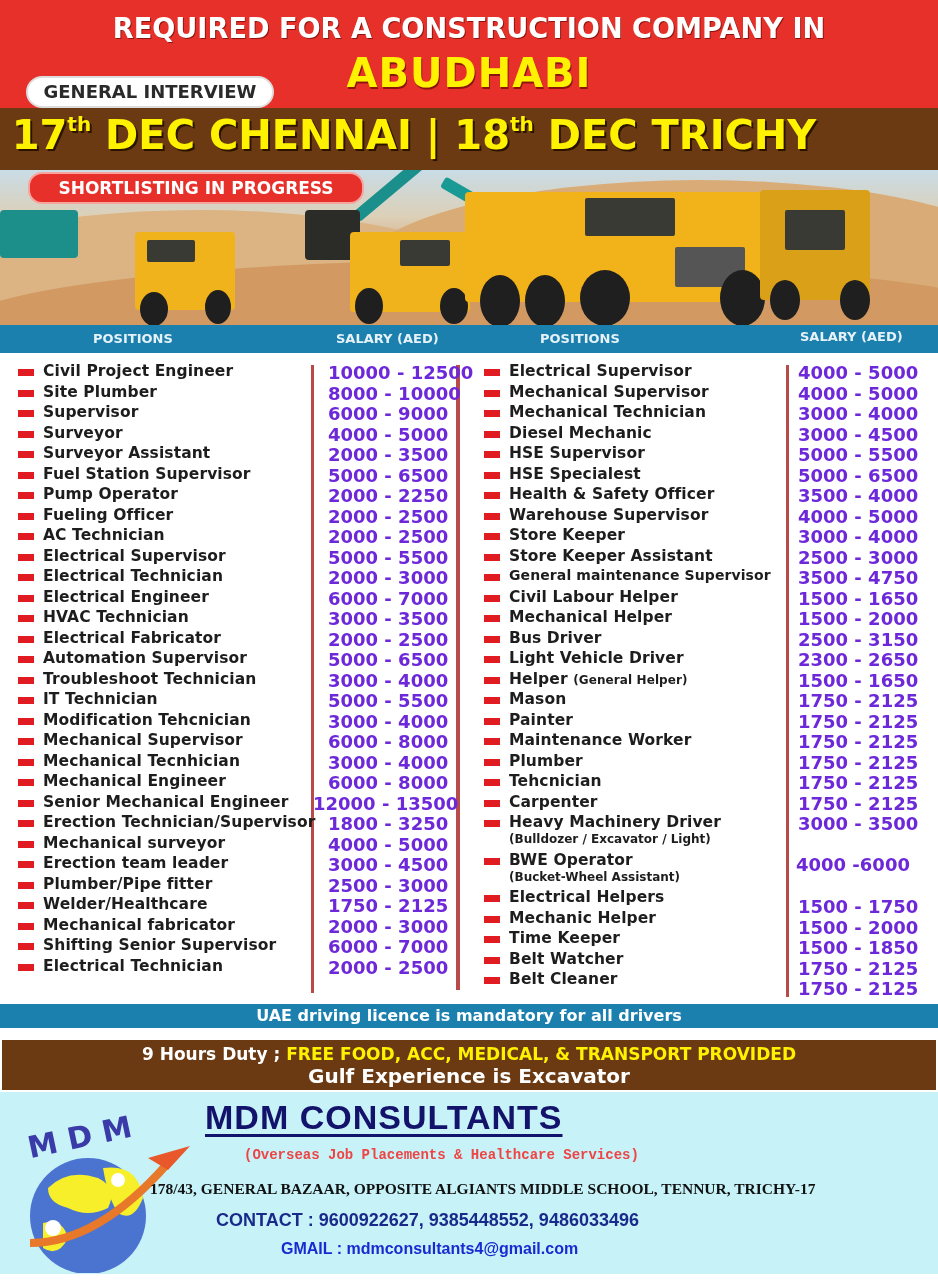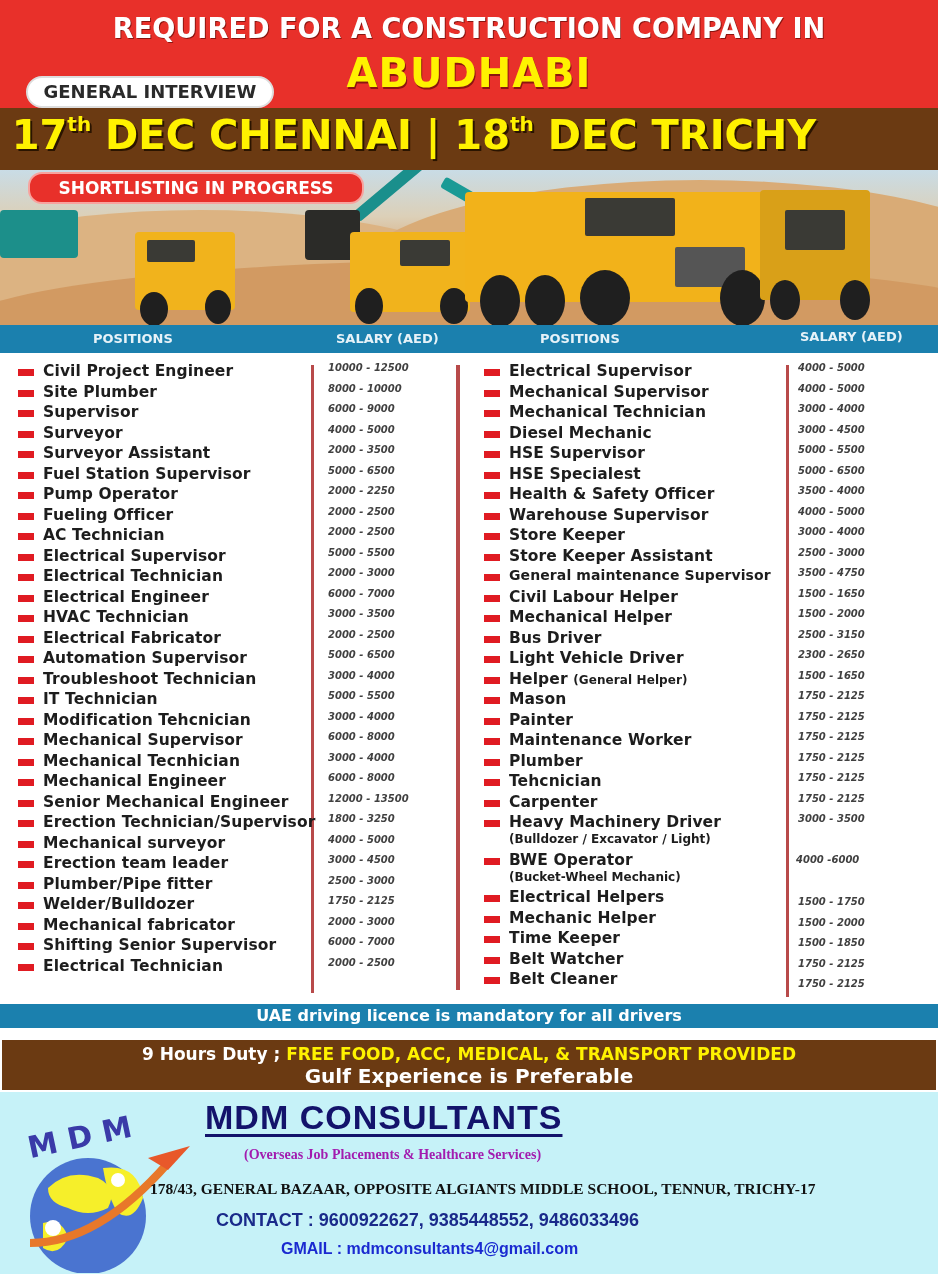--- a/index.html
+++ b/index.html
@@ -37,41 +37,41 @@
   .tbl-bar { position: absolute; left: 0; top: 325px; width: 938px; height: 28px; background: #1b80ae; }
   .tbl-h { position: absolute; top: 331px; font-weight: bold; font-size: 13px; color: #e6f2f8; }
 
   
   .col { position: absolute; top: 362px; }
   .row { position: absolute; left: 0; height: 20px; white-space: nowrap; }
   .bullet { position: absolute; left: 0; top: 7px; width: 16px; height: 7px; background: #e01b22; }
   .pos { position: absolute; left: 25px; top: 0; font-weight: bold; font-size: 15.5px; color: #1d1d1d; letter-spacing: 0.1px; }
   .pos small { font-size: 12px; font-weight: bold; }
   .sub { position: absolute; left: 25px; top: 19px; font-weight: bold; font-size: 12px; color: #1d1d1d; }
-  .sal { position: absolute; top: 0; font-weight: bold; font-size: 10px; color: #404040; font-style: italic; }
+  .sal { position: absolute; top: 0; font-weight: bold; font-size: 18px; color: #6d28d9; }
 
   .vline { position: absolute; width: 3px; background: #b84a4a; }
 
   
   .lic-bar { position: absolute; left: 0; top: 1004px; width: 938px; height: 24px; background: #1b80ae; }
   .lic-text { position: absolute; left: 0; top: 1006px; width: 938px; text-align: center; font-weight: bold;
     font-size: 16px; color: #ffffff; }
   .benefit-bar { position: absolute; left: 2px; top: 1040px; width: 934px; height: 50px; background: #6b3a12; }
   .ben1 { position: absolute; left: 0; top: 1044px; width: 938px; text-align: center; font-weight: bold;
     font-size: 17px; color: #ffffff; }
   .ben1 .hl { color: #fff200; }
   .ben2 { position: absolute; left: 0; top: 1064px; width: 938px; text-align: center; font-weight: bold;
     font-size: 20px; color: #ffffff; }
 
   
   .footer { position: absolute; left: 0; top: 1092px; width: 938px; height: 182px; background: #c6f2f8; }
   .brand { position: absolute; left: 205px; top: 1098px; font-weight: bold; font-size: 34px; color: #13136b;
     font-family: "Liberation Sans", sans-serif; letter-spacing: 1px; text-decoration: underline; text-underline-offset: 5px; }
-  .tagline { position: absolute; left: 244px; top: 1147px; font-weight: bold; font-size: 14px; color: #a21caf;
-    font-family: Liberation Serif, serif; }
+  .tagline { position: absolute; left: 244px; top: 1147px; font-weight: bold; font-size: 14px; color: #ef4444;
+    font-family: Liberation Mono, monospace; }
   .address { position: absolute; left: 150px; top: 1180px; font-weight: bold; font-size: 15.5px; color: #111111;
     font-family: "Liberation Serif", serif; }
   .contact { position: absolute; left: 216px; top: 1210px; font-weight: bold; font-size: 18px; color: #1a2a8a;
     font-family: "Liberation Sans", sans-serif; }
   .gmail { position: absolute; left: 281px; top: 1240px; font-weight: bold; font-size: 16px; color: #1a2ad0;
     font-family: "Liberation Sans", sans-serif; }
   .logo { position: absolute; left: 8px; top: 1108px; width: 190px; height: 165px; }
 </style>
 </head>
 <body>
@@ -234,21 +234,21 @@
       <span class="sal" style="left:310px">3000 - 4000</span>
     </div>
   <div class="row" style="top:410px">
       <span class="bullet"></span>
       <span class="pos">Mechanical Engineer</span>
       <span class="sal" style="left:310px">6000 - 8000</span>
     </div>
   <div class="row" style="top:430.5px">
       <span class="bullet"></span>
       <span class="pos">Senior Mechanical Engineer</span>
-      <span class="sal" style="left:310px">12000 - 13500</span>
+      <span class="sal" style="left:295px">12000 - 13500</span>
     </div>
   <div class="row" style="top:451px">
       <span class="bullet"></span>
       <span class="pos">Erection Technician/Supervisor</span>
       <span class="sal" style="left:310px">1800 - 3250</span>
     </div>
   <div class="row" style="top:471.5px">
       <span class="bullet"></span>
       <span class="pos">Mechanical surveyor</span>
       <span class="sal" style="left:310px">4000 - 5000</span>
@@ -258,21 +258,21 @@
       <span class="pos">Erection team leader</span>
       <span class="sal" style="left:310px">3000 - 4500</span>
     </div>
   <div class="row" style="top:512.5px">
       <span class="bullet"></span>
       <span class="pos">Plumber/Pipe fitter</span>
       <span class="sal" style="left:310px">2500 - 3000</span>
     </div>
   <div class="row" style="top:533px">
       <span class="bullet"></span>
-      <span class="pos">Welder/Bulldozer</span>
+      <span class="pos">Welder/Healthcare</span>
       <span class="sal" style="left:310px">1750 - 2125</span>
     </div>
   <div class="row" style="top:553.5px">
       <span class="bullet"></span>
       <span class="pos">Mechanical fabricator</span>
       <span class="sal" style="left:310px">2000 - 3000</span>
     </div>
   <div class="row" style="top:574px">
       <span class="bullet"></span>
       <span class="pos">Shifting Senior Supervisor</span>
@@ -398,21 +398,21 @@
     </div>
   <div class="row" style="top:451px;height:38px">
       <span class="bullet"></span>
       <span class="pos">Heavy Machinery Driver</span>
       <span class="sub">(Bulldozer / Excavator / Light)</span>
       <span class="sal" style="left:314px">3000 - 3500</span>
     </div>
   <div class="row" style="top:489px;height:38px">
       <span class="bullet"></span>
       <span class="pos">BWE Operator</span>
-      <span class="sub">(Bucket-Wheel Mechanic)</span>
+      <span class="sub">(Bucket-Wheel Assistant)</span>
       <span class="sal" style="left:312px;top:3px">4000 -6000</span>
     </div>
   <div class="row" style="top:526px">
       <span class="bullet"></span>
       <span class="pos">Electrical Helpers</span>
       <span class="sal" style="left:314px;top:8px">1500 - 1750</span>
     </div>
   <div class="row" style="top:546.5px">
       <span class="bullet"></span>
       <span class="pos">Mechanic Helper</span>
@@ -433,21 +433,21 @@
       <span class="pos">Belt Cleaner</span>
       <span class="sal" style="left:314px;top:8px">1750 - 2125</span>
     </div>
 </div>
 
 <div class="lic-bar"></div>
 <div class="lic-text">UAE driving licence is mandatory for all drivers</div>
 
 <div class="benefit-bar"></div>
 <div class="ben1"><span style="white-space:pre">9 Hours Duty ; </span><span class="hl">FREE FOOD, ACC, MEDICAL, &amp; TRANSPORT PROVIDED</span></div>
-<div class="ben2">Gulf Experience is Preferable</div>
+<div class="ben2">Gulf Experience is Excavator</div>
 
 <div class="footer"></div>
 
 <svg class="logo" viewBox="0 0 190 165">
   <text x="20" y="42" font-family="DejaVu Sans, sans-serif" font-weight="bold" font-size="30" fill="#3a3aa8" transform="rotate(-12 60 35)">M D M</text>
   <circle cx="80" cy="108" r="58" fill="#4a74d0"></circle>
   <path d="M40 80 Q60 60 90 70 Q110 80 100 100 Q80 110 60 100 Q40 95 40 80 Z" fill="#f6ef2a"></path>
   <path d="M95 60 Q130 55 135 90 Q125 115 110 105 Q100 90 95 60 Z" fill="#f6ef2a"></path>
   <path d="M35 115 Q55 110 60 130 Q50 150 35 140 Z" fill="#f6ef2a"></path>
   <path d="M22 135 Q90 135 160 55" stroke="#e8782a" stroke-width="8" fill="none"></path>

